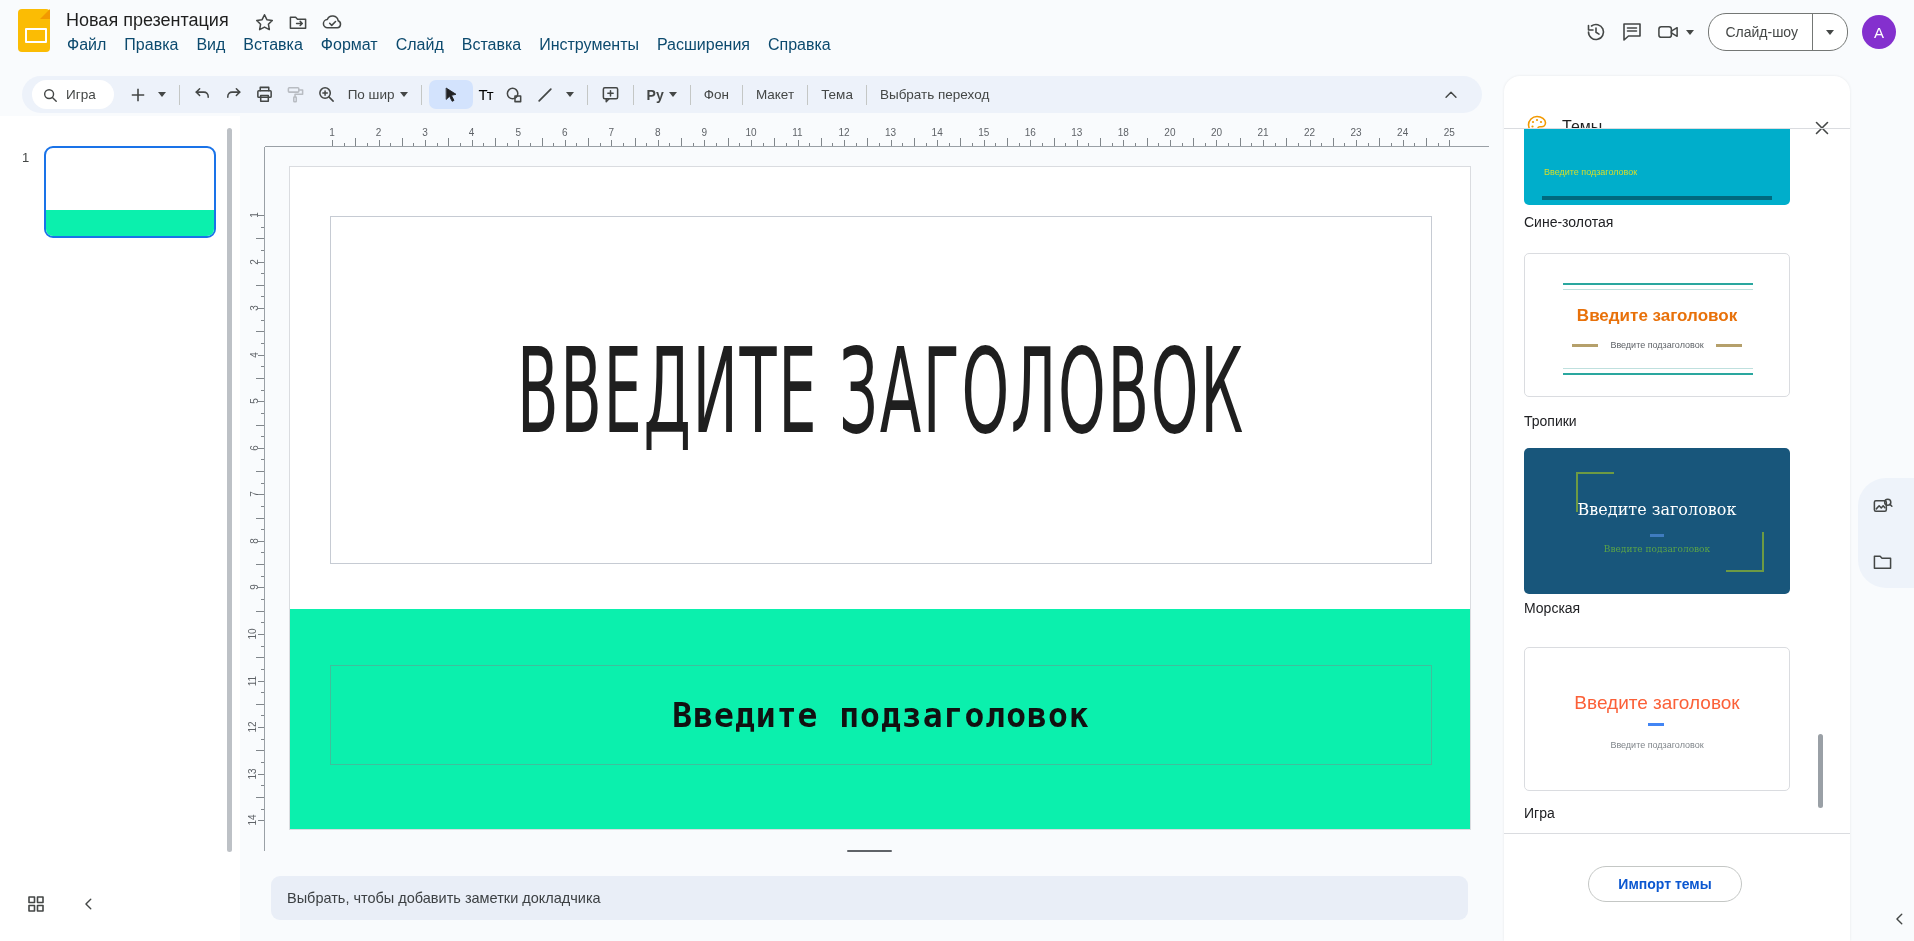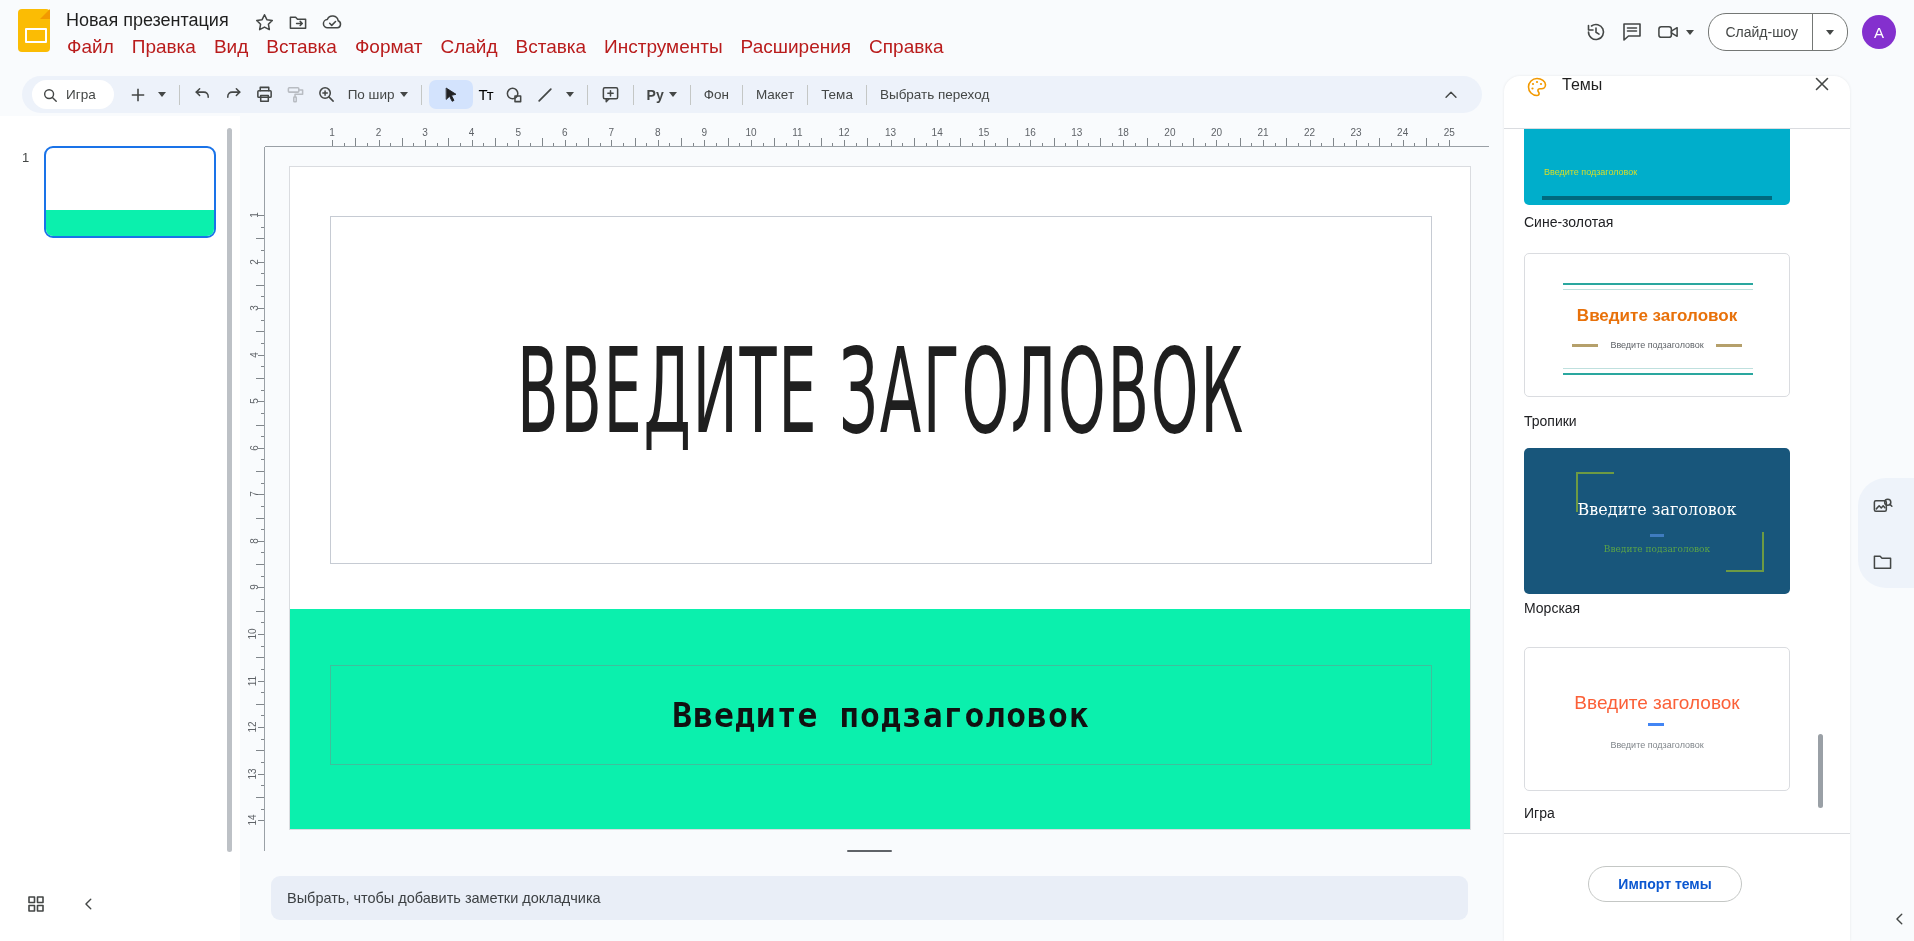--- a/index.html
+++ b/index.html
@@ -11,21 +11,21 @@
   .ic{display:flex;align-items:center;justify-content:center;cursor:pointer}
   .caret{width:0;height:0;border-left:4px solid transparent;border-right:4px solid transparent;border-top:5px solid #444746}
 
   
   .logo{left:18px;top:9px;width:32px;height:43px;background:#fbbc04;border-radius:4px}
   .logo .fold{position:absolute;right:0;top:0;width:0;height:0;border-top:10px solid #f29900;border-left:10px solid transparent;transform:rotate(90deg)}
   .logo .page{position:absolute;left:7px;top:19px;width:18px;height:11px;border:2.5px solid #fff;border-radius:1px}
   .doc-title{left:66px;top:10px;font-size:18px;color:#1f1f1f}
   .title-icons{left:255px;top:13px;display:flex;gap:14px}
   .menubar{left:58px;top:33px;display:flex}
-  .menubar .mi{padding:3px 9px;font-size:19px;color:#b91c1c;border-radius:8px;cursor:pointer}
+  .menubar .mi{padding:3px 9px;font-size:16px;color:#0c4a6e;border-radius:8px;cursor:pointer}
   .hdr-right{right:18px;top:0;height:64px;display:flex;align-items:center;gap:14px}
   .pill-slideshow{display:flex;align-items:center;height:36px;border:1px solid #747775;border-radius:18px;background:#fff;overflow:hidden}
   .pill-slideshow .lbl{padding:0 14px 0 16px;font-size:14px;color:#444746}
   .pill-slideshow .sep{width:1px;height:36px;background:#747775}
   .pill-slideshow .dd{width:34px;height:36px;display:flex;align-items:center;justify-content:center}
   .pill-share{display:flex;align-items:center;height:40px;border-radius:20px;overflow:hidden}
   .pill-share .main{display:flex;align-items:center;gap:8px;background:#c2e7ff;height:40px;padding:0 14px 0 16px;color:#001d35;font-size:14px;font-weight:bold}
   .pill-share .dd{width:38px;height:40px;background:#c2e7ff;display:flex;align-items:center;justify-content:center;margin-left:2px}
   .avatar{width:34px;height:34px;border-radius:50%;background:#8430ce;color:#fff;display:flex;align-items:center;justify-content:center;font-size:15px}
 
@@ -64,21 +64,21 @@
   .drag-handle{left:847px;top:850px;width:45px;height:2px;background:#5f6368;border-radius:2px}
 
   
   .notes{left:271px;top:876px;width:1197px;height:44px;background:#e9eef7;border-radius:9px;display:flex;align-items:center;padding-left:16px;box-sizing:border-box;font-size:14.5px;color:#3c4043}
   .grid-btn{left:26px;top:894px}
   .fs-collapse{left:82px;top:897px}
   .br-chevron{left:1893px;top:912px}
 
   
   .panel{left:1504px;top:76px;width:346px;height:865px;background:#fff;border-radius:16px 16px 0 0;box-shadow:0 0 3px rgba(0,0,0,.08)}
-  .panel-h{position:absolute;left:0;top:0;width:100%;height:52px;display:flex;align-items:flex-start}
+  .panel-h{position:absolute;left:0;top:8px;width:100%;height:52px;display:flex;align-items:flex-end}
   .panel-h .ttl{font-size:16px;color:#1f1f1f;margin-left:14px}
   .panel-div{position:absolute;left:0;width:100%;height:1px;background:#dadce0}
   .th-label{position:absolute;left:20px;font-size:14px;color:#202124}
   .th-card{position:absolute;left:20px;width:266px;border-radius:5px;cursor:pointer;overflow:hidden}
   .card-bordered{border:1px solid #dadce0;background:#fff;box-sizing:border-box}
   .import-btn{position:absolute;left:84px;top:790px;width:154px;height:36px;border:1px solid #c4c7c5;border-radius:18px;background:#fff;color:#0b57d0;font-size:14px;font-weight:bold;display:flex;align-items:center;justify-content:center;cursor:pointer}
   .panel-scroll{position:absolute;left:314px;top:658px;width:5px;height:74px;background:#9aa0a6;border-radius:3px}
 
   
   .c-cyan{top:53px;height:76px;background:#00aecb;border-radius:0 0 5px 5px}

